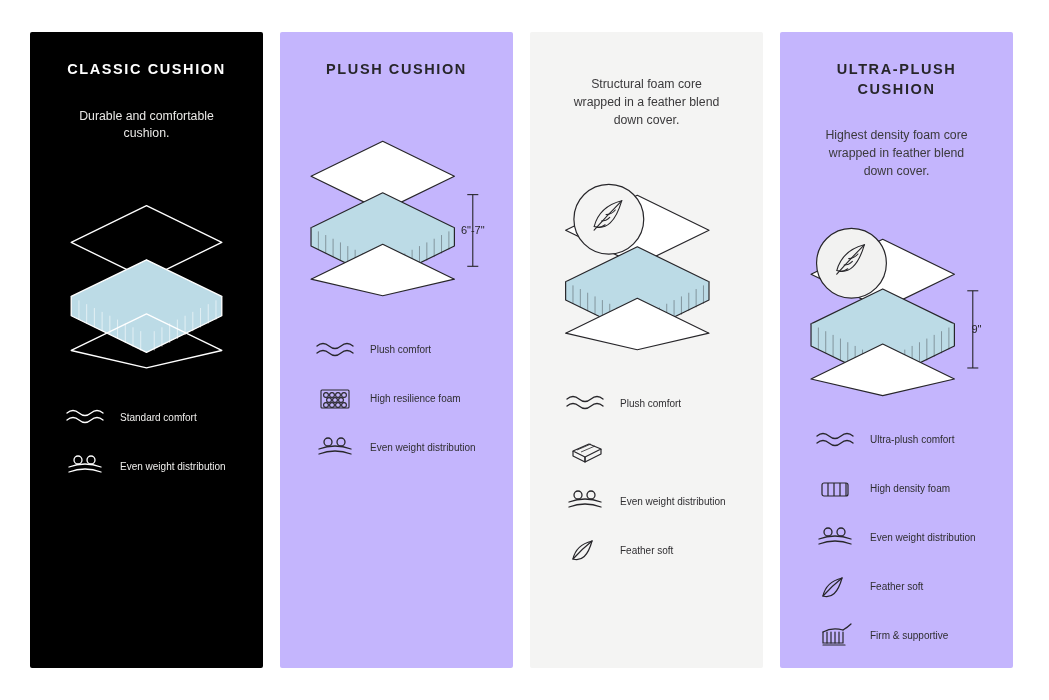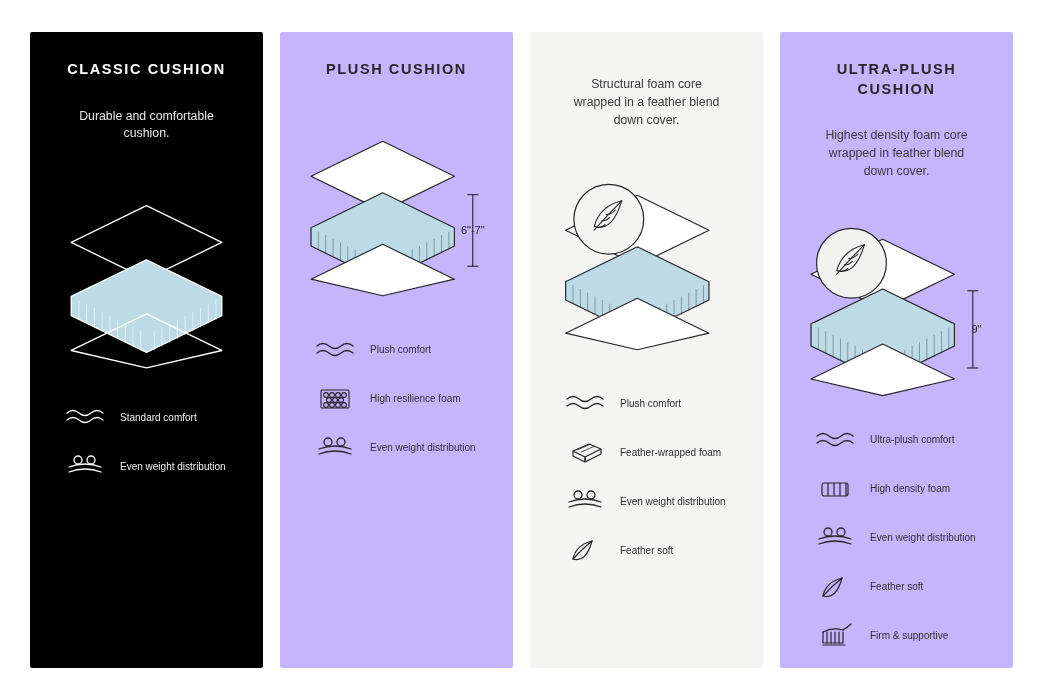--- a/index.html
+++ b/index.html
@@ -295,21 +295,20 @@
         <span class="f-icon">
           <svg width="40" height="26" viewBox="0 0 40 26" fill="none" stroke="#27262a" stroke-width="1.2" stroke-linejoin="round">
             <polygon points="8,12 24,5 36,10 20,18"></polygon>
             <path d="M8,12 v5 l12,6 v-5"></path>
             <path d="M20,18 v5 l16,-8 v-5"></path>
             <g stroke-width="0.8">
                 <path d="M12 11 l14 -6 M16 13 l14 -6"></path>
               </g>
           </svg>
         </span>
-        <span class="f-label">Feather-wrapped foam</span>
       </div>
       <div class="feature">
         <span class="f-icon">
           <svg width="40" height="26" viewBox="0 0 40 26" fill="none" stroke="#27262a" stroke-width="1.3" stroke-linecap="round">
             <circle cx="13" cy="7" r="4"></circle>
               <circle cx="26" cy="7" r="4"></circle>
             <path d="M4 14 q16 -6 32 0"></path>
             <path d="M4 19 q16 -6 32 0"></path>
           </svg>
         </span>

